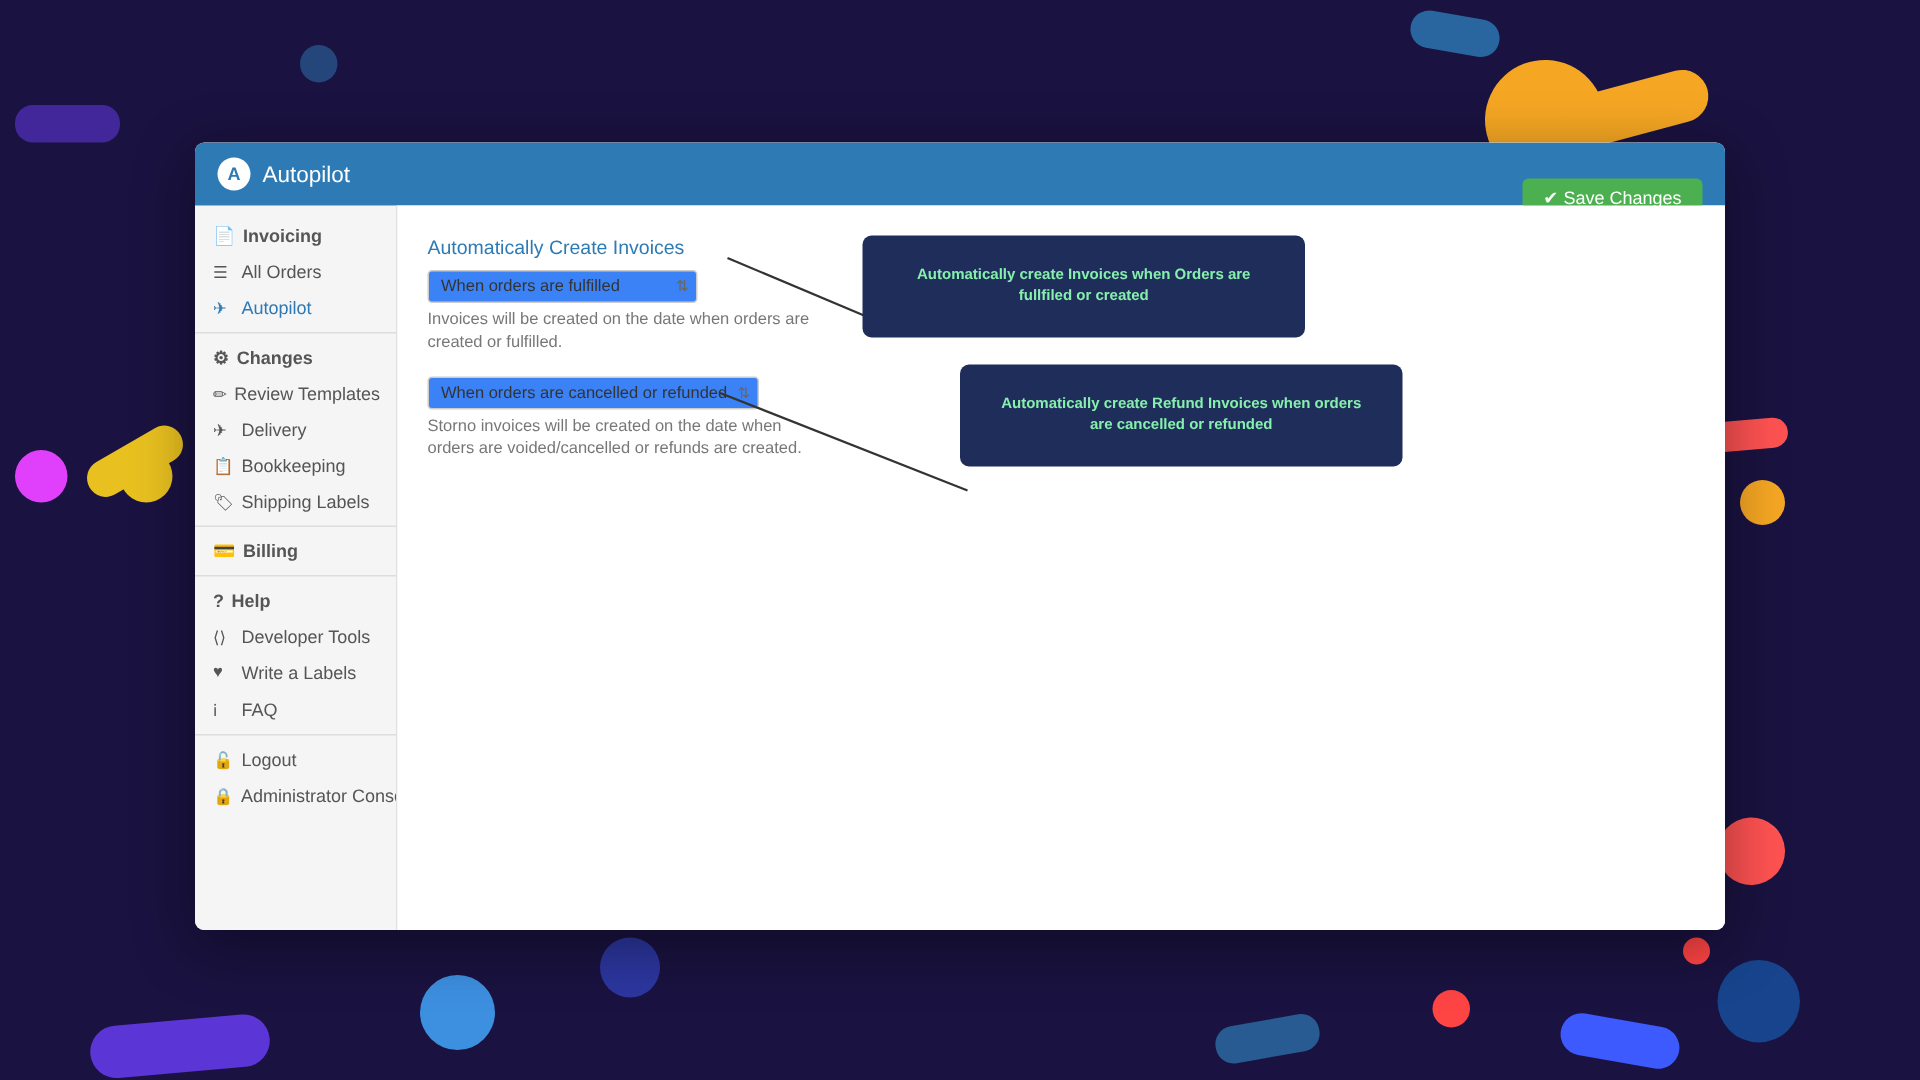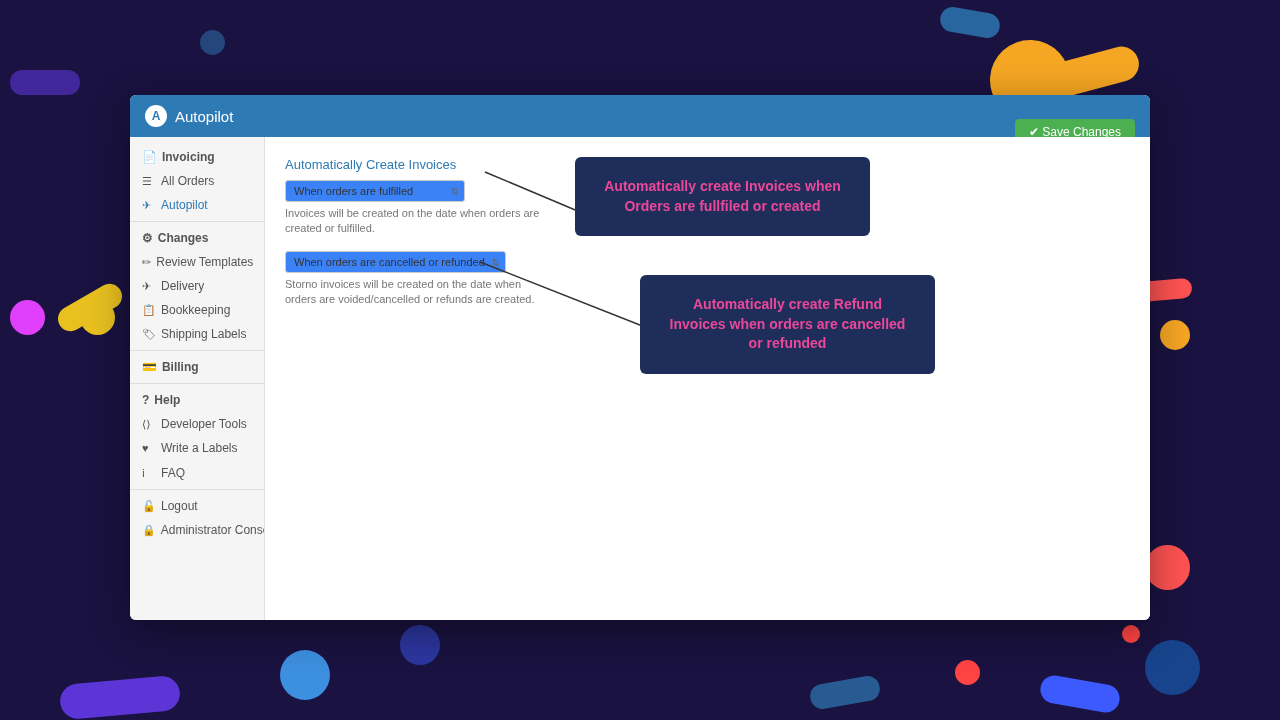--- a/index.html
+++ b/index.html
@@ -168,36 +168,36 @@
       color: #777;
       margin-bottom: 14px;
       line-height: 1.4;
       max-width: 260px;
     }
 
     
     .tooltip-box {
       position: absolute;
       background: #1e2d5a;
-      color: #ec4899;
+      color: #86efac;
       border-radius: 6px;
       padding: 20px 24px;
-      font-size: 14px;
+      font-size: 10px;
       font-weight: 600;
       text-align: center;
       line-height: 1.4;
       z-index: 20;
     }
     .tooltip-box-1 {
       top: 20px;
       left: 310px;
       width: 295px;
     }
     .tooltip-box-2 {
-      top: 138px;
+      top: 106px;
       left: 375px;
       width: 295px;
     }
 
     
     .connector-svg {
       position: absolute;
       top: 0;
       left: 0;
       width: 100%;

